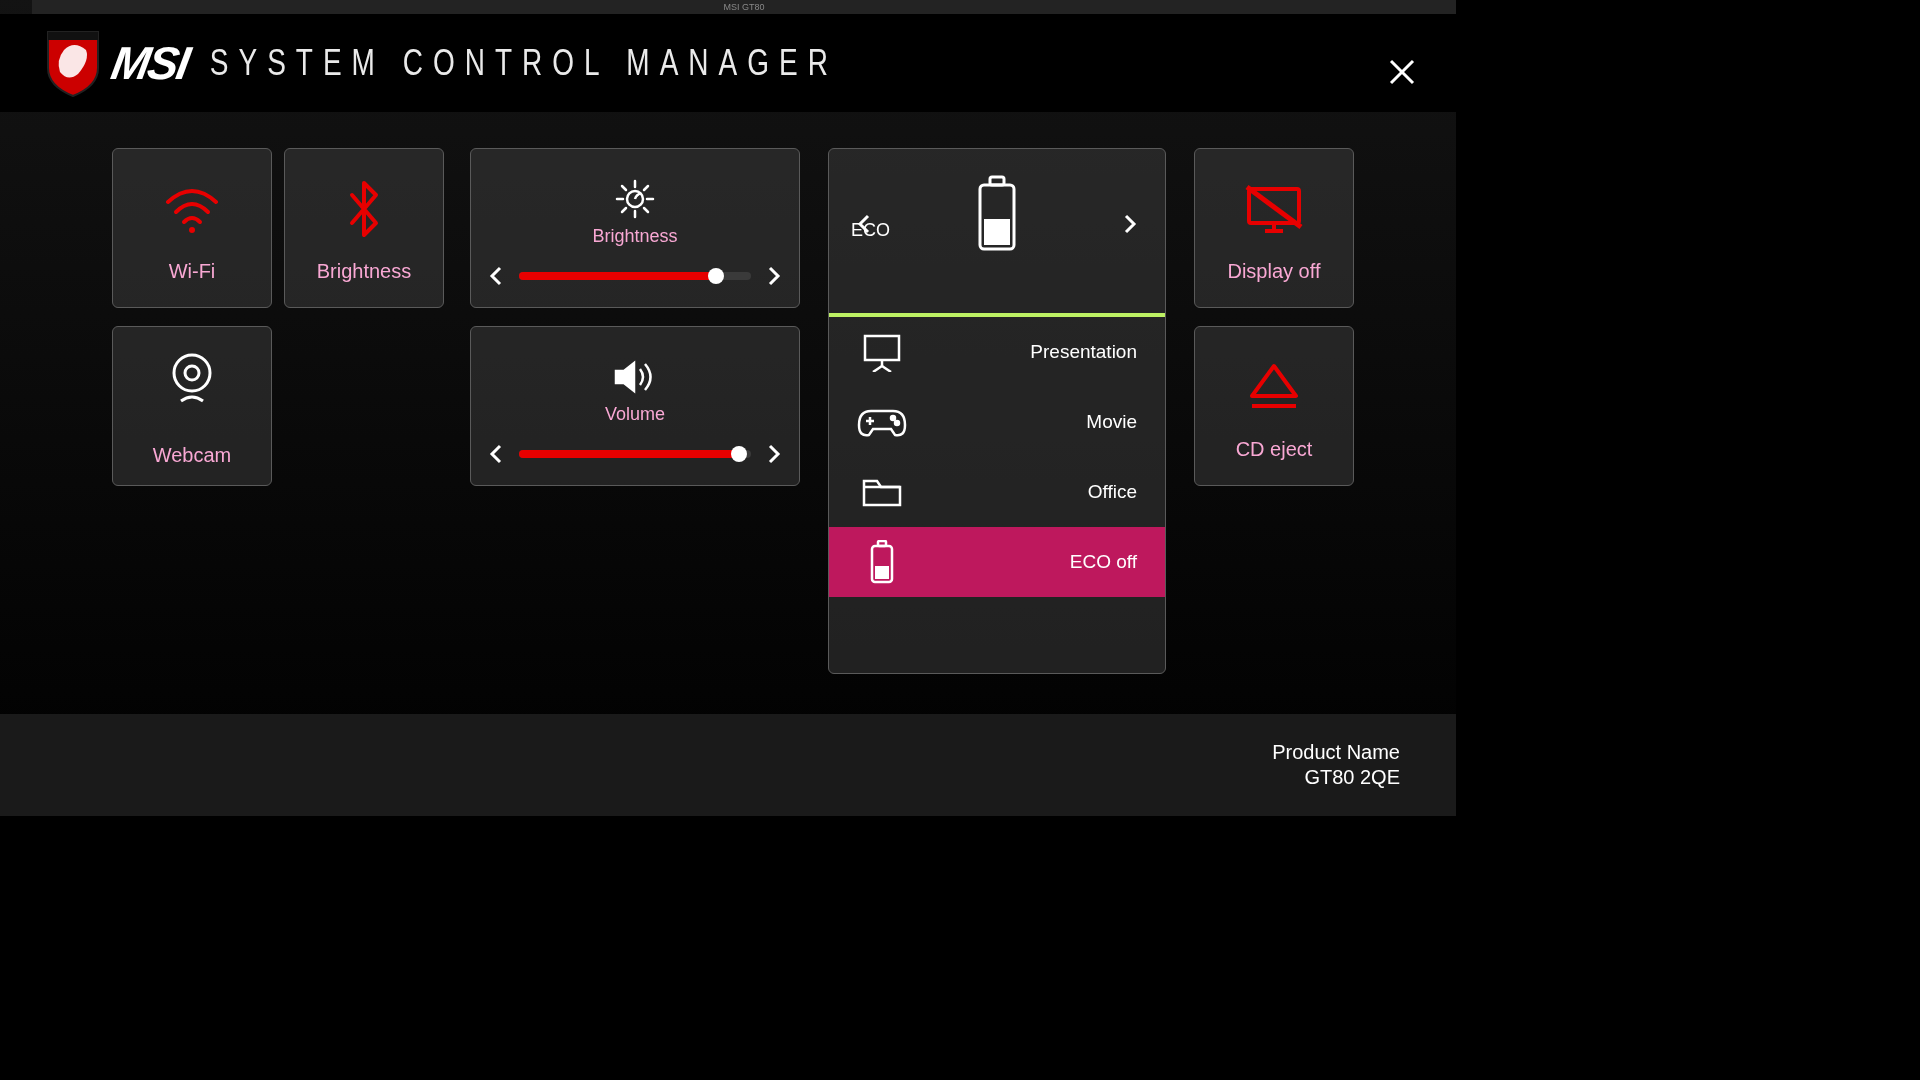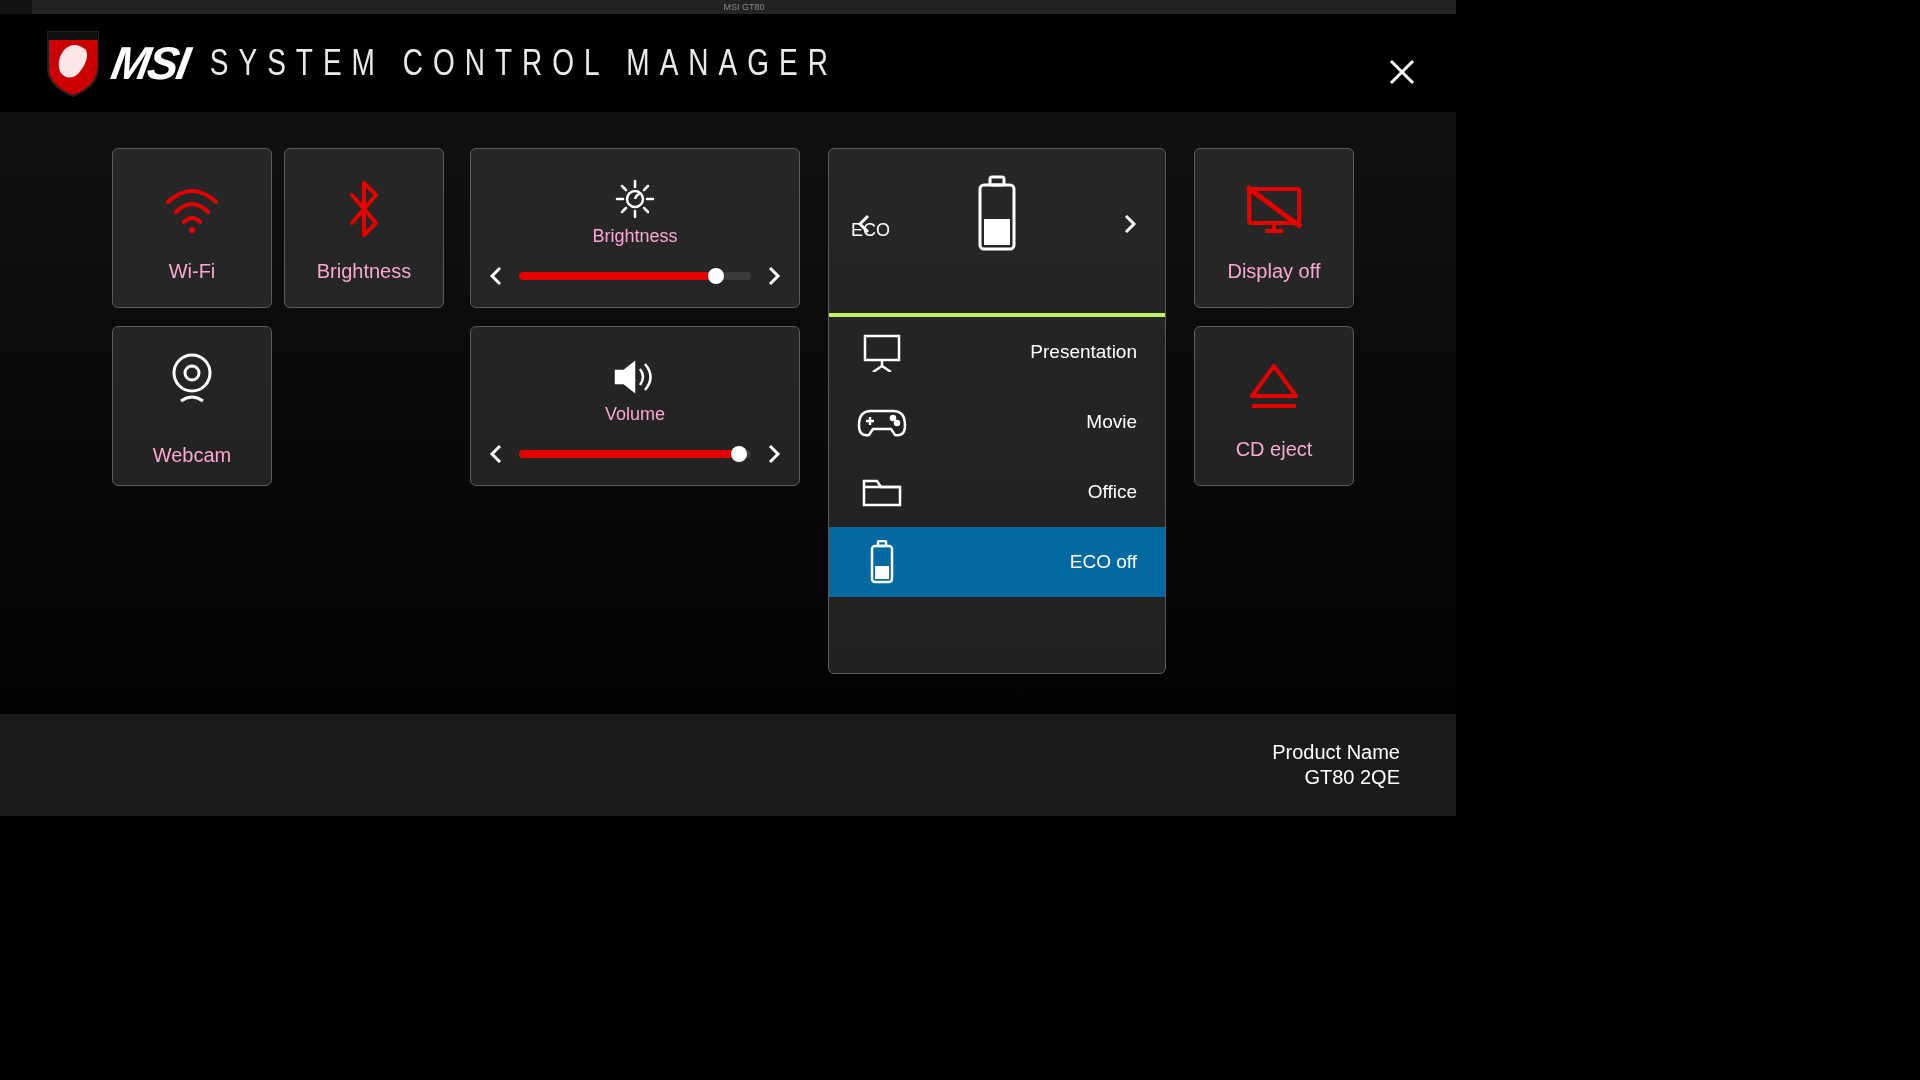--- a/index.html
+++ b/index.html
@@ -96,21 +96,21 @@
   .eco-head .arrow-btn { position:absolute; top:60px; }
   .eco-head .arrow-btn.left { left:20px; }
   .eco-head .arrow-btn.right { right:20px; }
   .eco-head-label { font-size:18px; color:#fff; }
   .eco-item {
     height:70px; display:flex; align-items:center; padding:0 28px;
     cursor:pointer;
   }
   .eco-item .eco-icon { width:50px; display:flex; justify-content:center; }
   .eco-item .eco-text { flex:1; text-align:right; font-size:19px; color:#fff; }
-  .eco-item.selected { background:#0369a1; }
+  .eco-item.selected { background:#be185d; }
 
   .footer {
     position:absolute; left:0; right:0; bottom:0; height: 102px;
     background: #1a1a1a;
     display:flex; justify-content:flex-end; align-items:center;
     padding-right: 56px;
   }
   .footer-col { text-align:right; }
   .footer-label { font-size:20px; font-weight:300; }
   .footer-value { font-size:20px; font-weight:300; margin-top:2px; }

